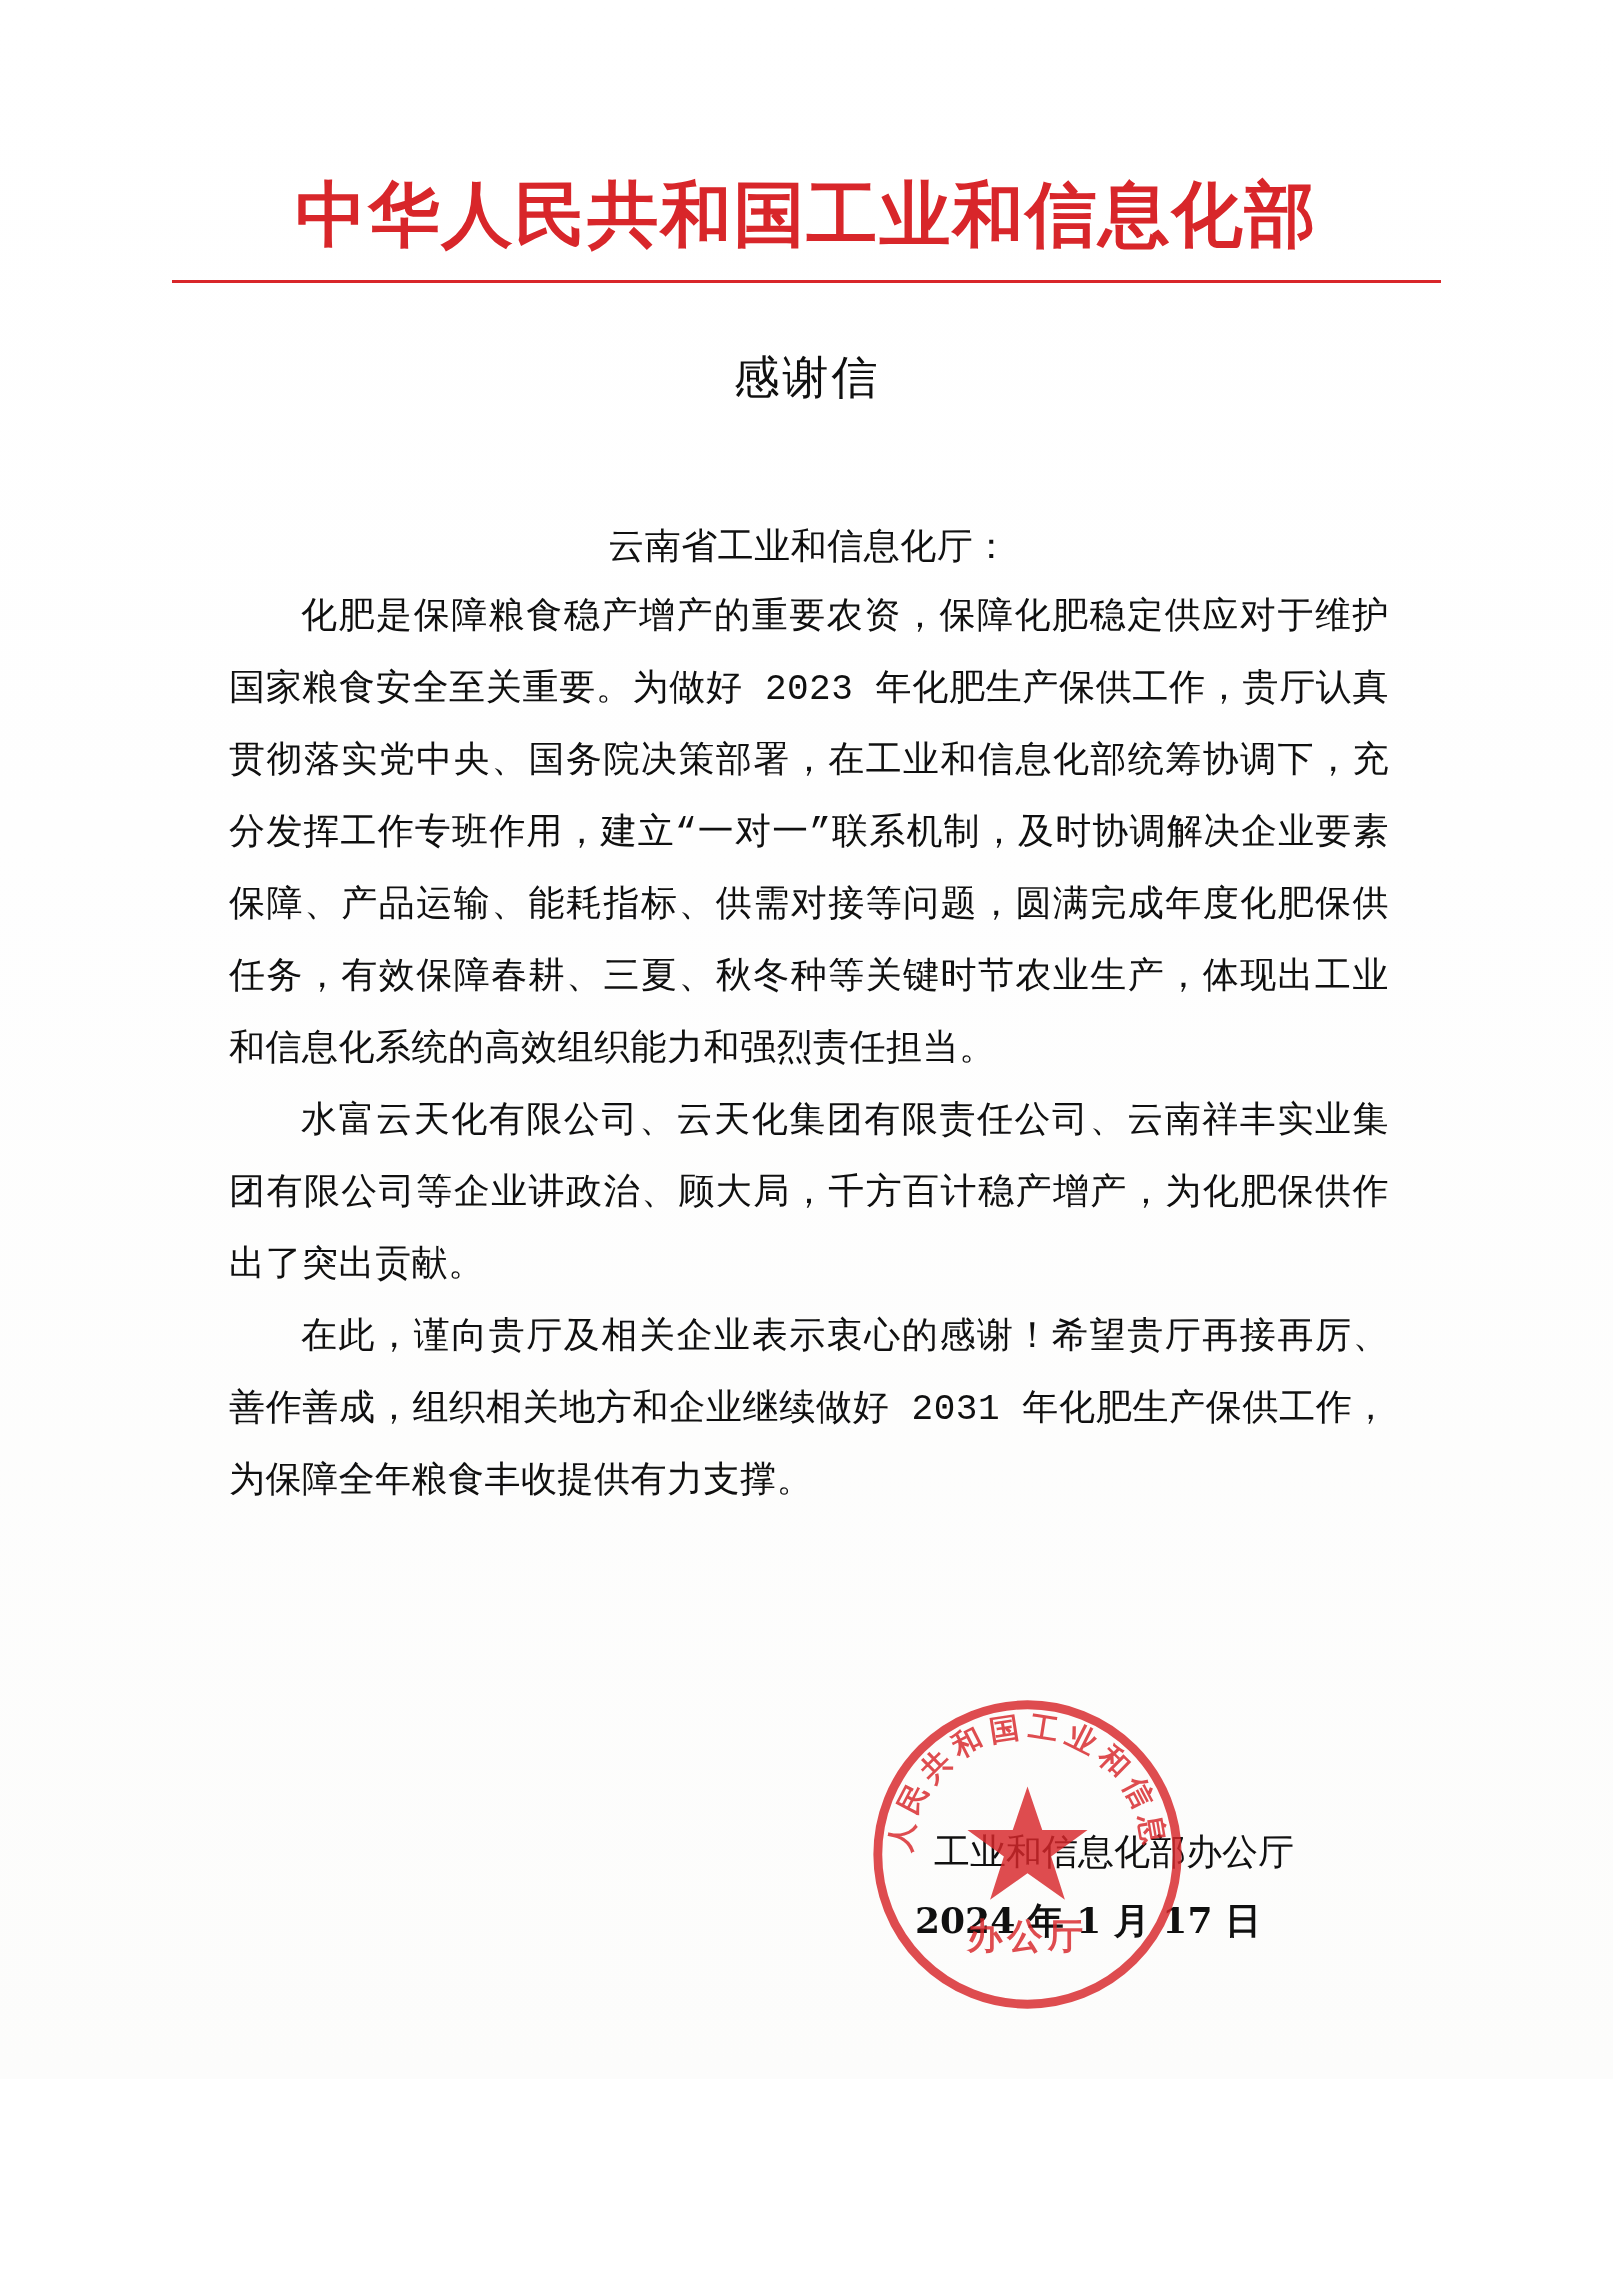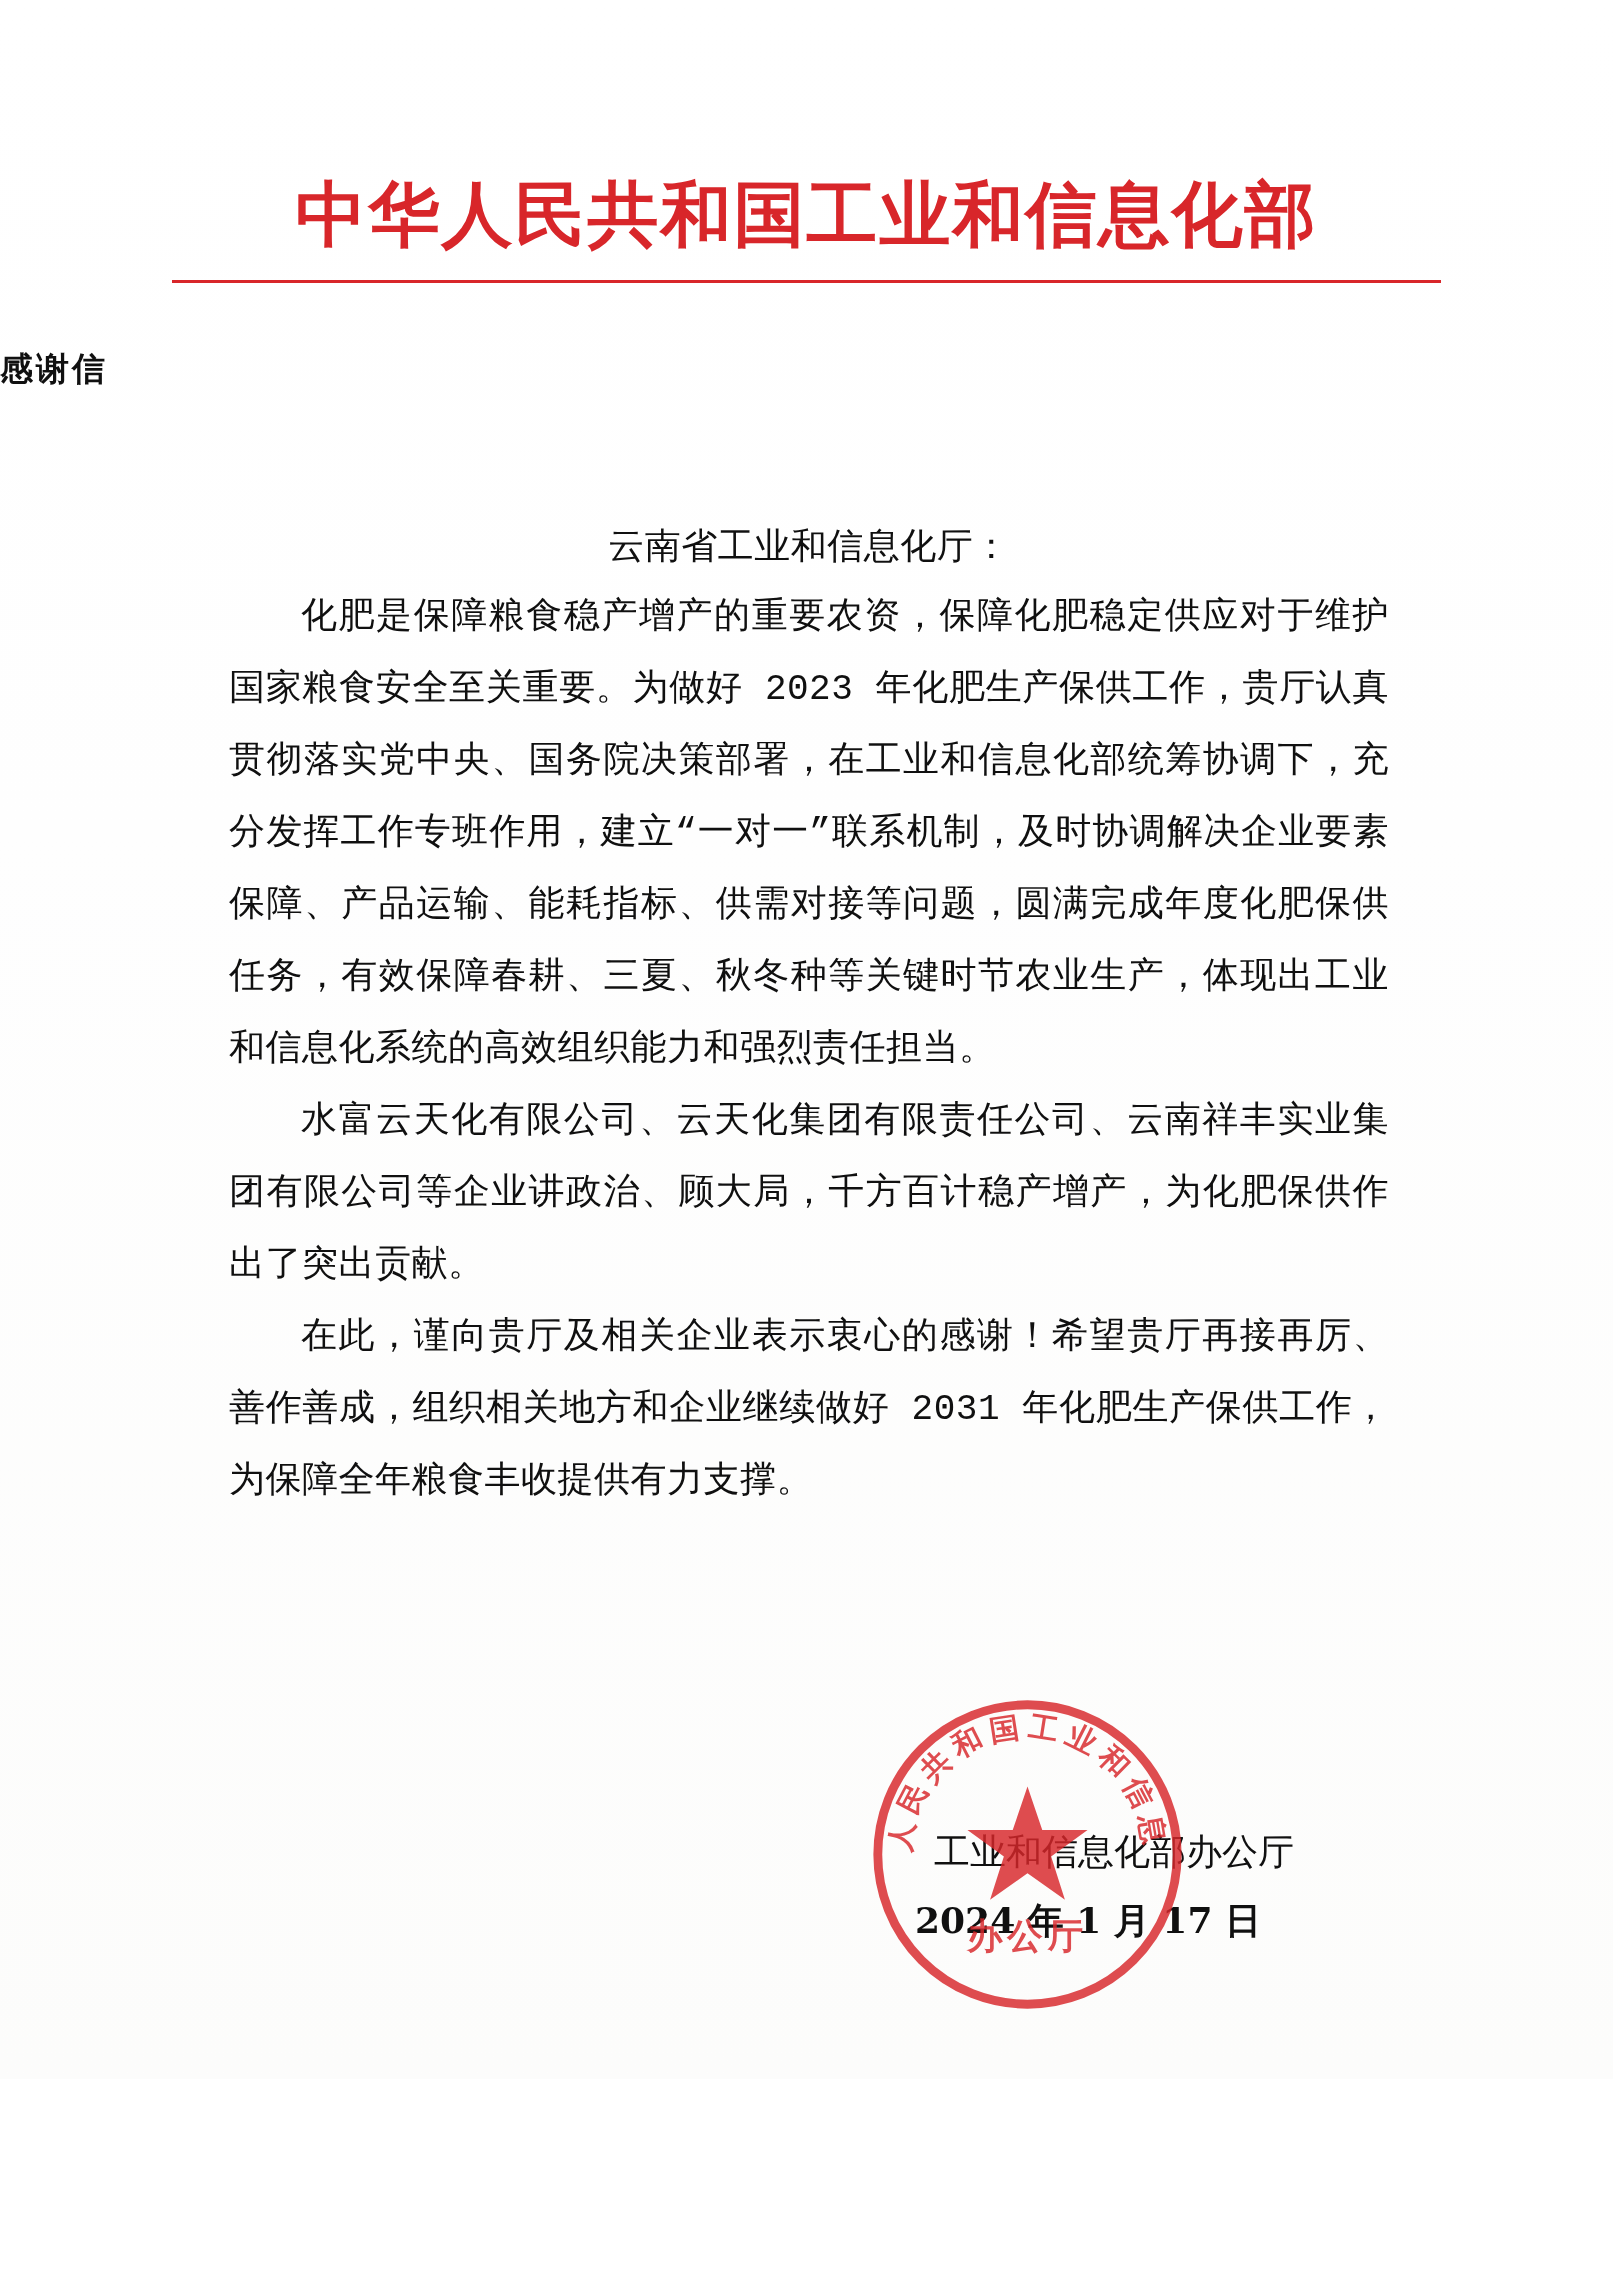--- a/index.html
+++ b/index.html
@@ -56,23 +56,23 @@
     height: 3px;
     background: #d8262a;
     width: 100%;
   }
 
   .doc-title {
     position: absolute;
     top: 347px;
     left: 0;
     width: 1614px;
-    text-align: left;
-    font-size: 33px;
-    font-weight: 700;
+    text-align: center;
+    font-size: 46px;
+    font-weight: 400;
     letter-spacing: 3px;
     color: #101010;
   }
 
   .body-block {
     position: absolute;
     top: 510px;
     left: 229px;
     width: 1160px;
     font-size: 36px;

